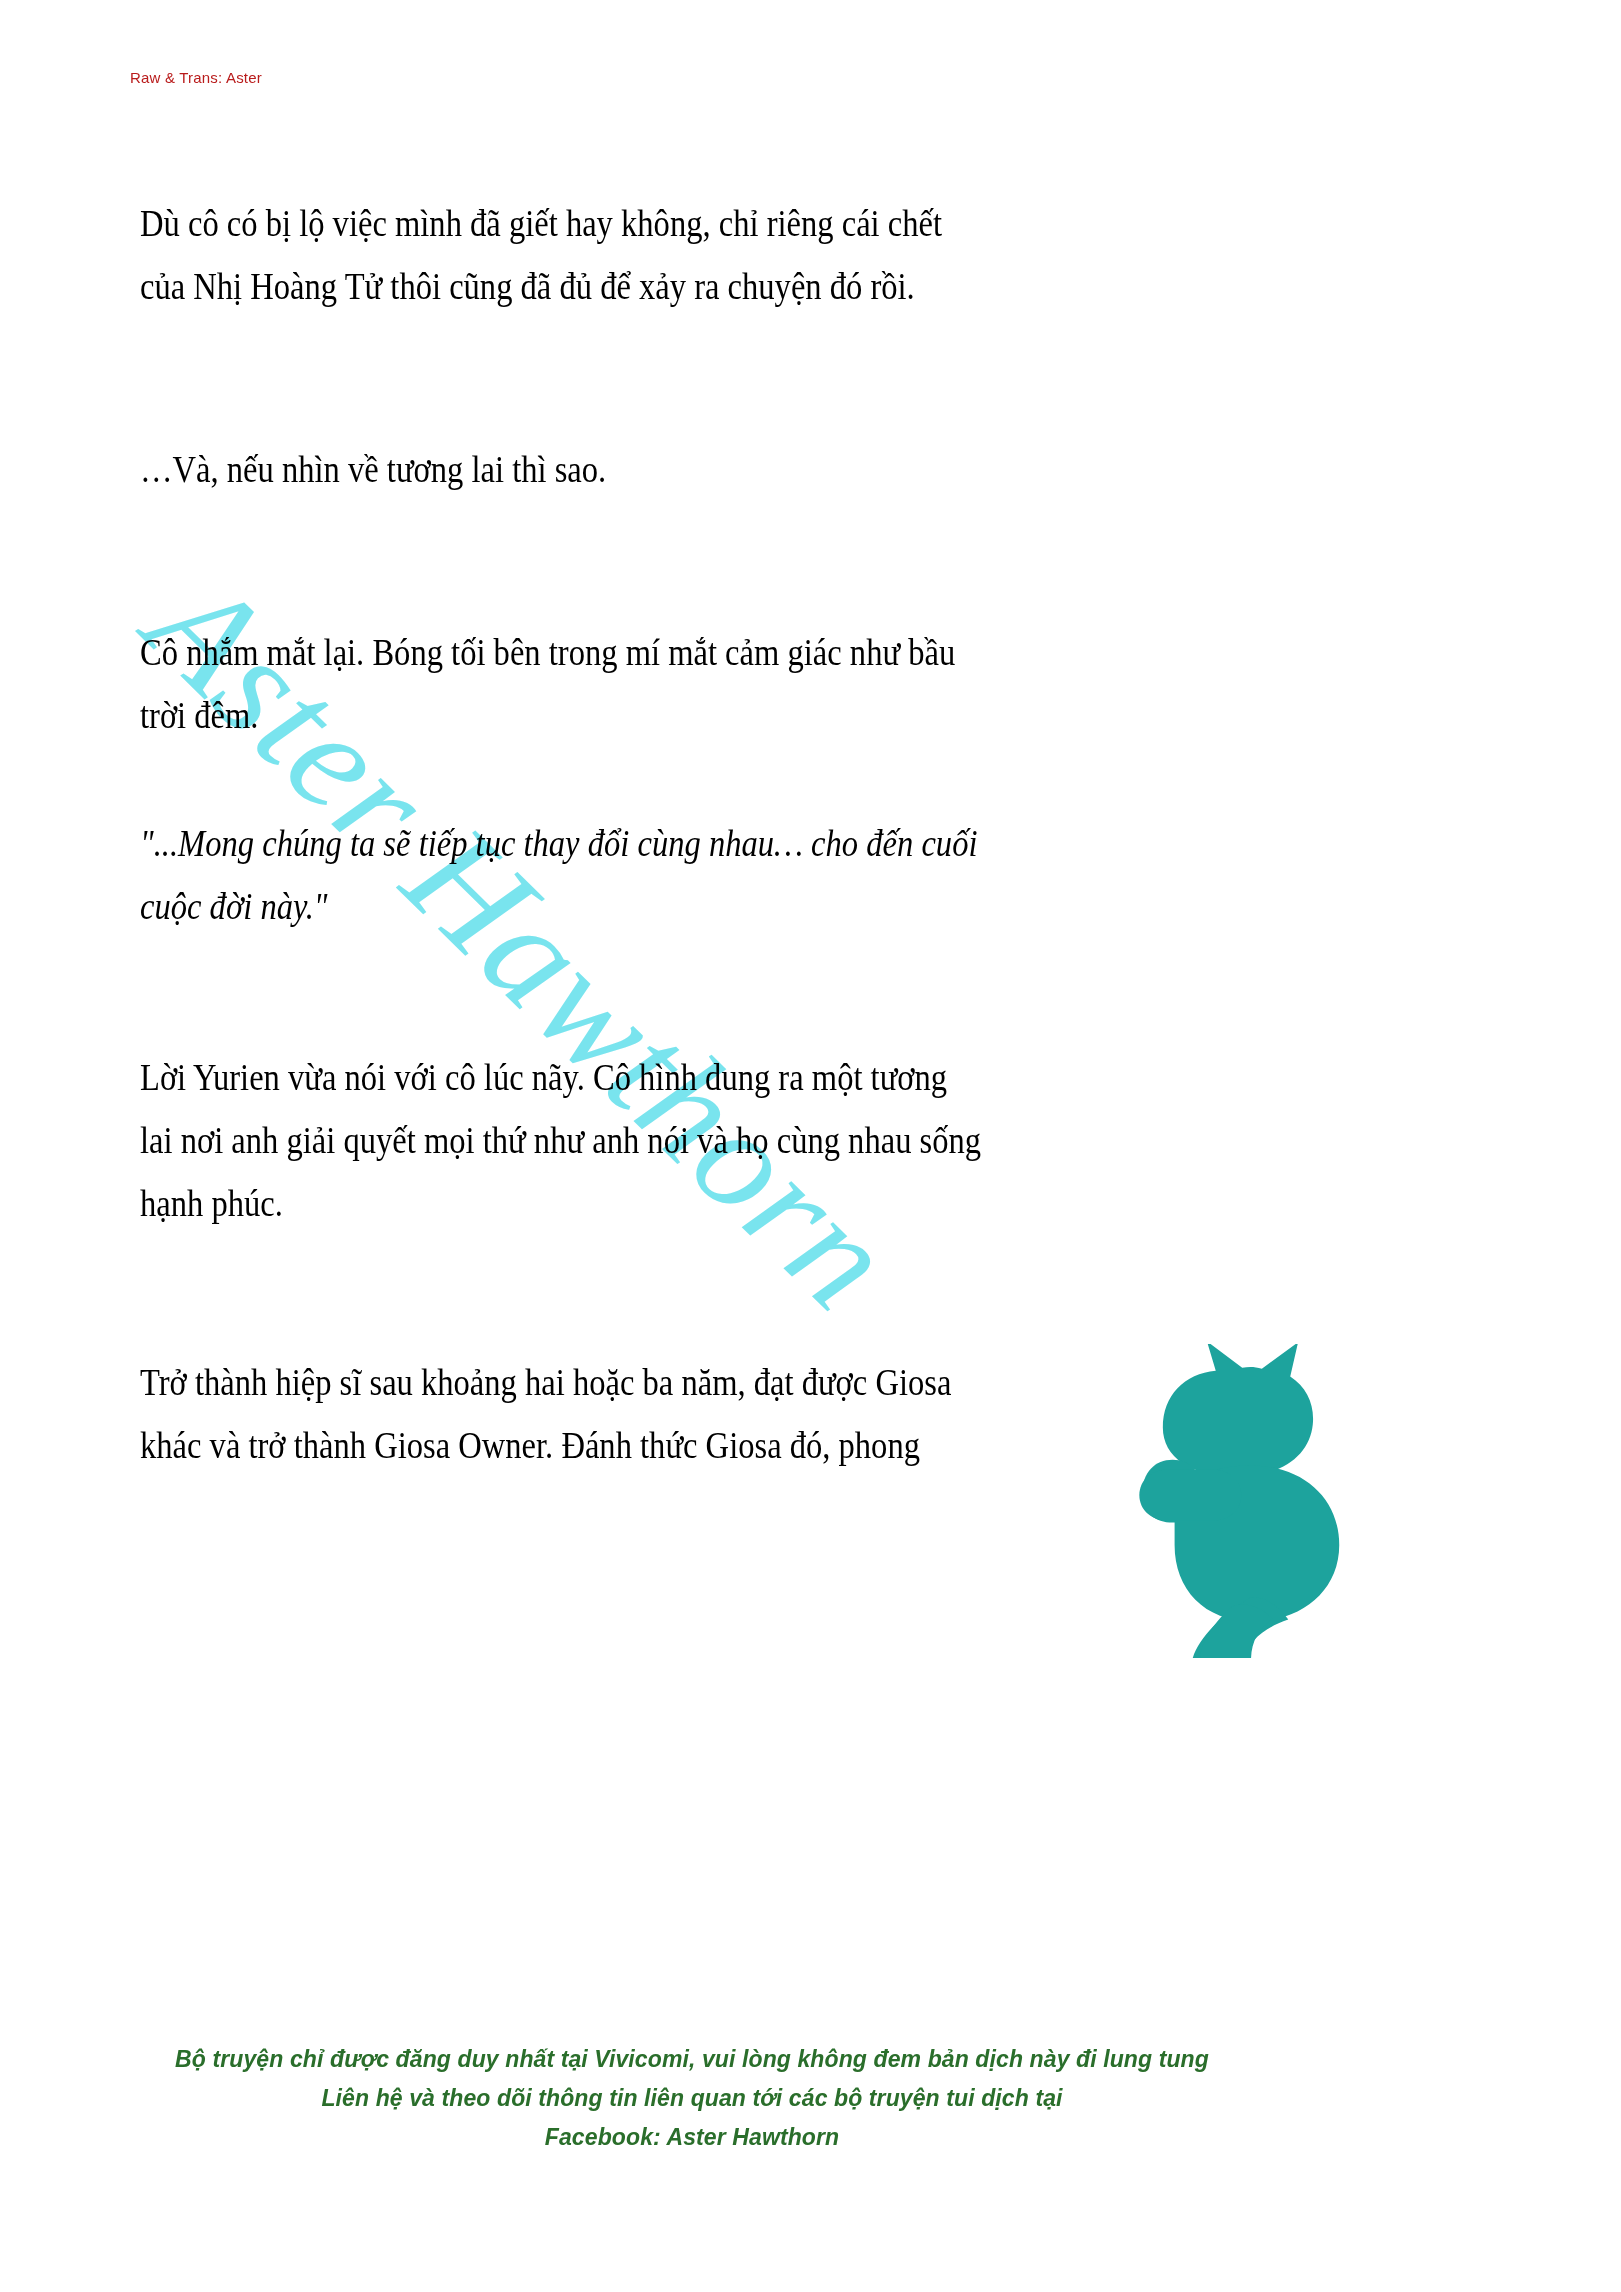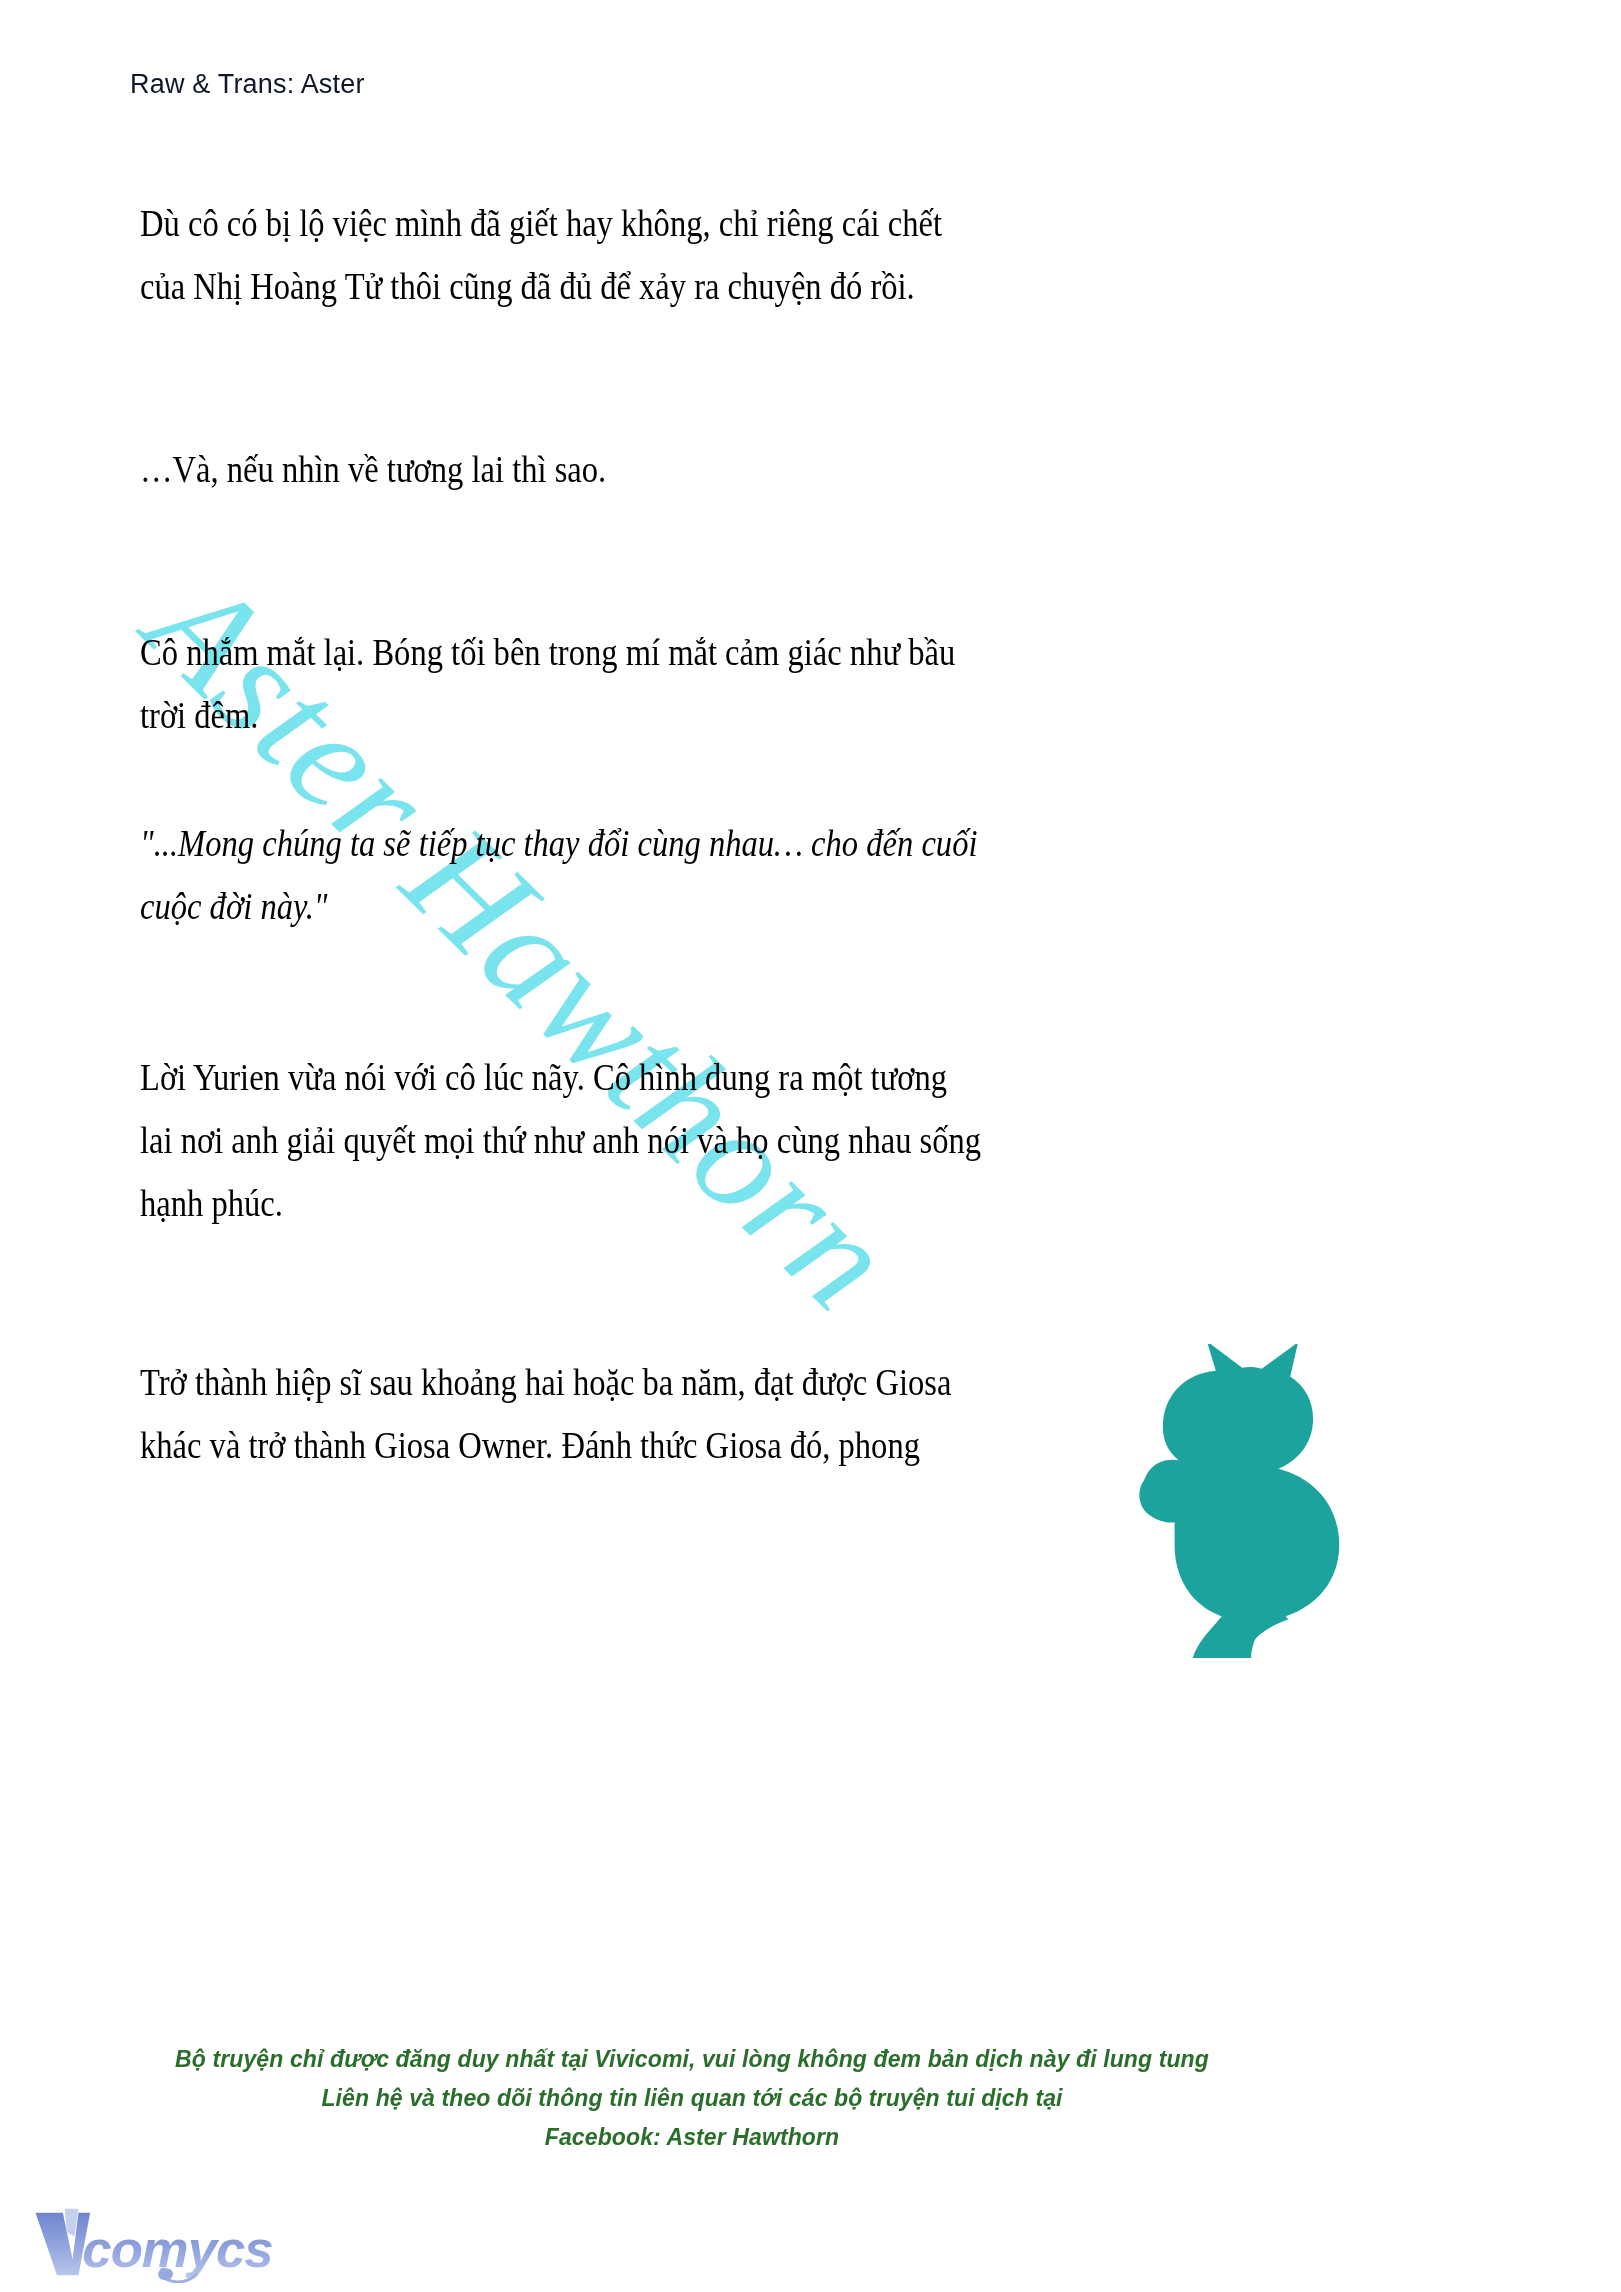--- a/index.html
+++ b/index.html
@@ -43,22 +43,22 @@
     transform-origin: 0 0;
   }
 
   
   .running-header {
     position: absolute;
     left: 130px;
     top: 69px;
     z-index: 3;
     font-family: "Liberation Sans", "DejaVu Sans", sans-serif;
-    font-size: 27px;
-    color: #0f172a;
+    font-size: 15px;
+    color: #b91c1c;
     letter-spacing: 0.2px;
   }
 
   
   .body-col {
     position: absolute;
     left: 140px;
     top: 192px;
     width: 843px;
     z-index: 2;
@@ -206,37 +206,15 @@
       </g>
     </svg>
   </div>
 
   <div class="footer">
     <div class="footer-line">Bộ truyện chỉ được đăng duy nhất tại Vivicomi, vui lòng không đem bản dịch này đi lung tung</div>
     <div class="footer-line">Liên hệ và theo dõi thông tin liên quan tới các bộ truyện tui dịch tại</div>
     <div class="footer-line">Facebook: Aster Hawthorn</div>
   </div>
 
-  <div class="brand-logo">
-    <svg viewBox="0 0 260 82" width="255" height="80" aria-hidden="true">
-      <defs>
-        <linearGradient id="logoGrad" x1="0" y1="0" x2="0" y2="1">
-          <stop offset="0%" stop-color="#6f85cf"></stop>
-          <stop offset="55%" stop-color="#93a6de"></stop>
-          <stop offset="100%" stop-color="#b9c6ec"></stop>
-        </linearGradient>
-      </defs>
-
-      <path d="M6,10 L34,10 L44,58 L50,10 L62,10 L50,74 L28,74 Z" fill="url(#logoGrad)"></path>
-      <path d="M36,6 L50,6 L46,34 L38,30 Z" fill="#c5d0ef"></path>
-
-      <g fill="url(#logoGrad)" font-family="'Liberation Sans', sans-serif" font-size="54" font-weight="bold" font-style="italic" letter-spacing="-1">
-        <text x="54" y="66">comycs</text>
-      </g>
-
-      <path d="M136,66 C130,70 130,78 138,79 C146,80 150,72 144,68 Z" fill="#97a9e0"></path>
-      <path d="M140,78 C152,84 166,80 172,72" stroke="#9fb0e4" stroke-width="3" fill="none"></path>
-    </svg>
-    <div class="brand-logo-text">Vcomycs</div>
-  </div>
 
 </div>
 
 
 </body></html>

